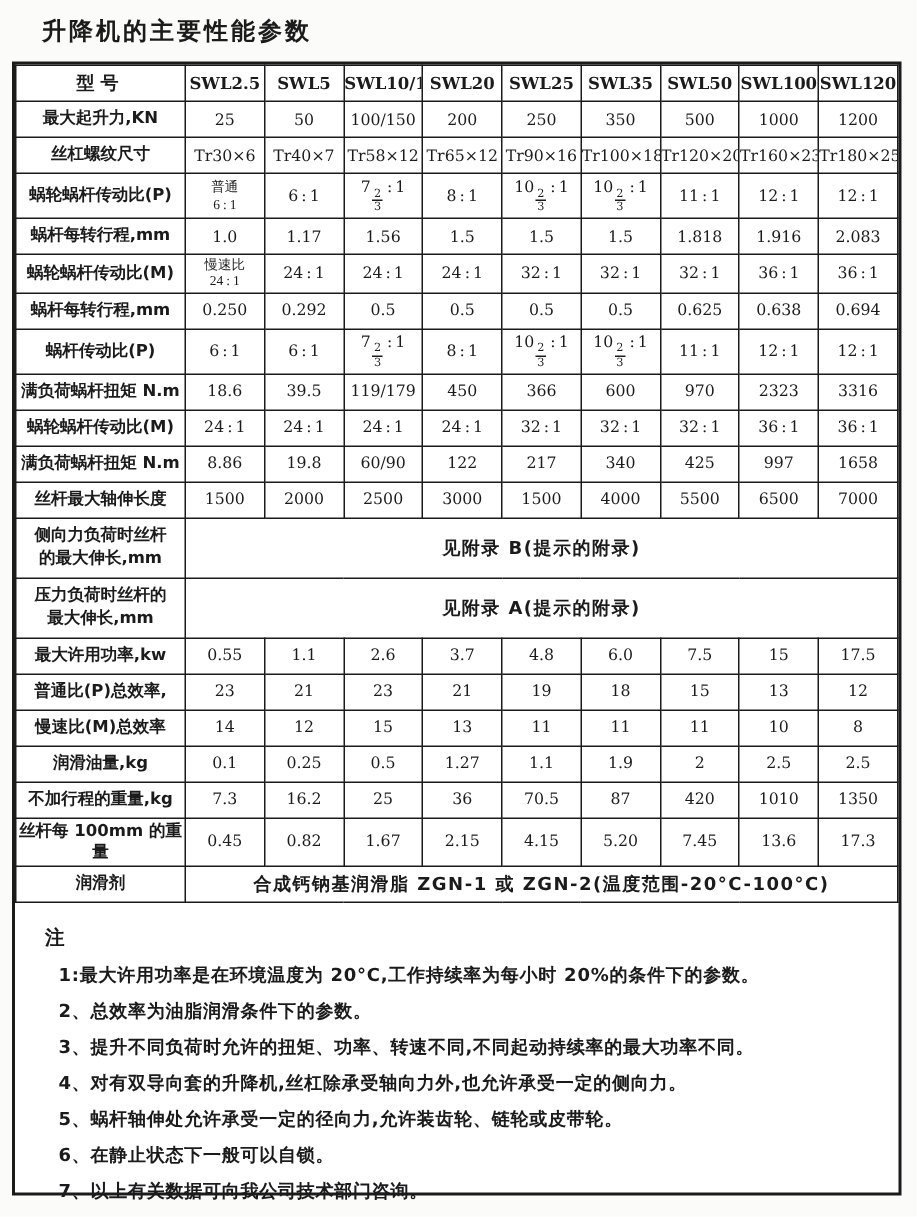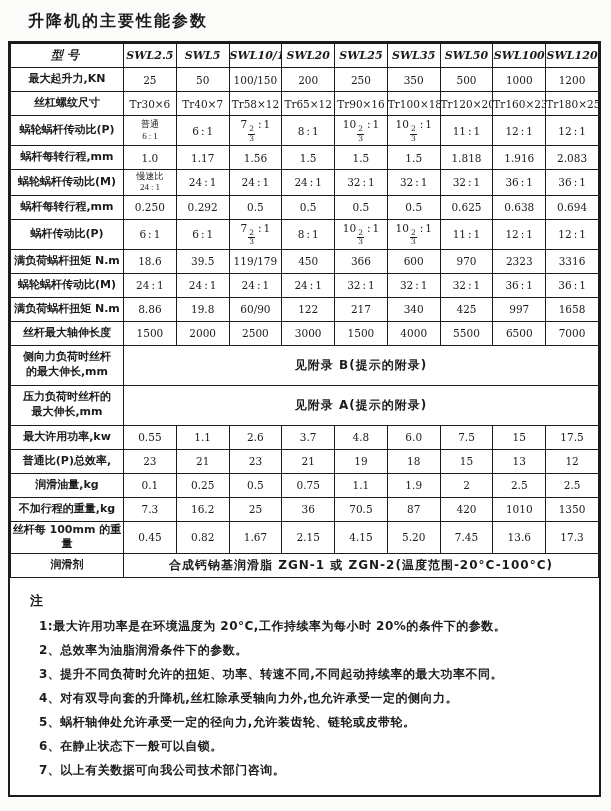--- a/index.html
+++ b/index.html
@@ -27,21 +27,21 @@
   table.params th, table.params td{
     border:1px solid #1b1b1b;
     text-align:center;vertical-align:middle;
     padding:1px 0;overflow:hidden;
   }
   table.params tr{height:24px;}
   table.params tr.tall{height:40px;}
   table.params tr.frow{height:30px;}
   th.hdr{
     font-family:"DejaVu Serif","Liberation Serif",serif;
-    font-weight:600;font-size:11px;font-style:italic;
+    font-weight:600;font-size:11px;
   }
   th.hdr-label{font-family:"DejaVu Sans","Liberation Sans",sans-serif;font-weight:700;font-size:12px;letter-spacing:4px;}
   td.lbl{font-weight:700;font-size:11px;line-height:1.35;}
   td.val{
     font-family:"DejaVu Serif","Liberation Serif",serif;
     font-size:10.5px;white-space:nowrap;
   }
   td.spanval{
     font-weight:700;font-size:12px;letter-spacing:1px;
   }
@@ -270,25 +270,37 @@
           <td class="val">21</td>
           <td class="val">23</td>
           <td class="val">21</td>
           <td class="val">19</td>
           <td class="val">18</td>
           <td class="val">15</td>
           <td class="val">13</td>
           <td class="val">12</td>
         </tr>
         <tr>
+          <td class="lbl">慢速比(M)总效率</td>
+          <td class="val">14</td>
+          <td class="val">12</td>
+          <td class="val">15</td>
+          <td class="val">13</td>
+          <td class="val">11</td>
+          <td class="val">11</td>
+          <td class="val">11</td>
+          <td class="val">10</td>
+          <td class="val">8</td>
+        </tr>
+        <tr>
           <td class="lbl">润滑油量,kg</td>
           <td class="val">0.1</td>
           <td class="val">0.25</td>
           <td class="val">0.5</td>
-          <td class="val">0.75</td>
+          <td class="val">1.27</td>
           <td class="val">1.1</td>
           <td class="val">1.9</td>
           <td class="val">2</td>
           <td class="val">2.5</td>
           <td class="val">2.5</td>
         </tr>
         <tr>
           <td class="lbl">不加行程的重量,kg</td>
           <td class="val">7.3</td>
           <td class="val">16.2</td>

